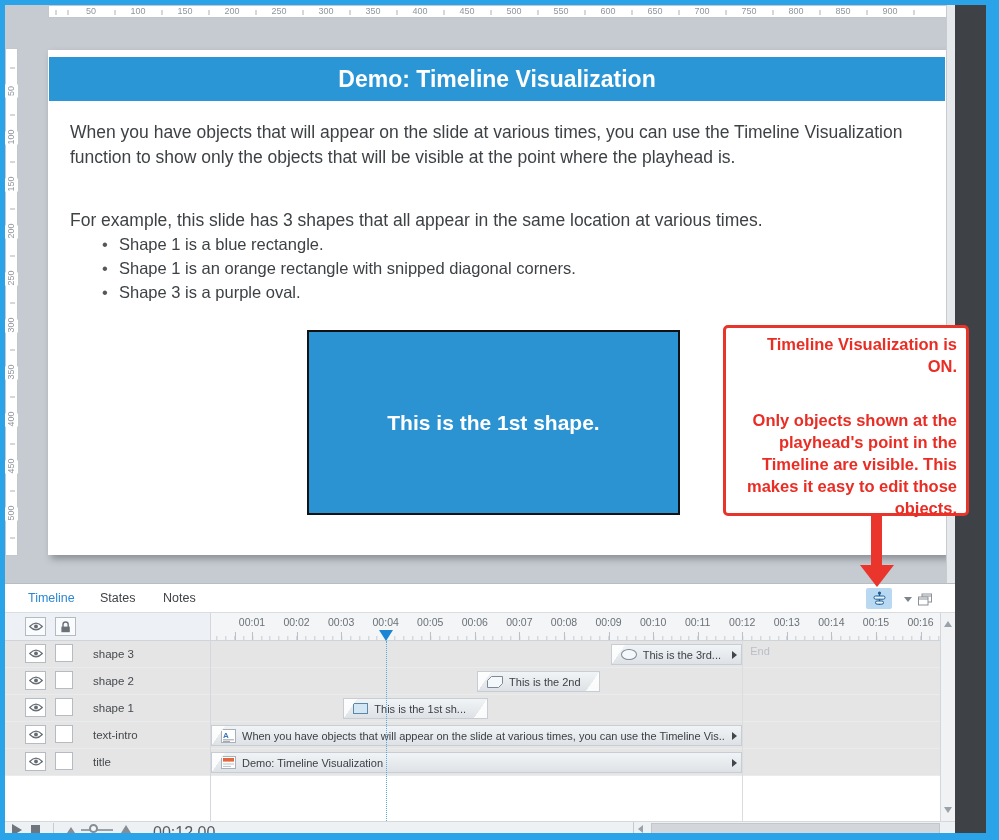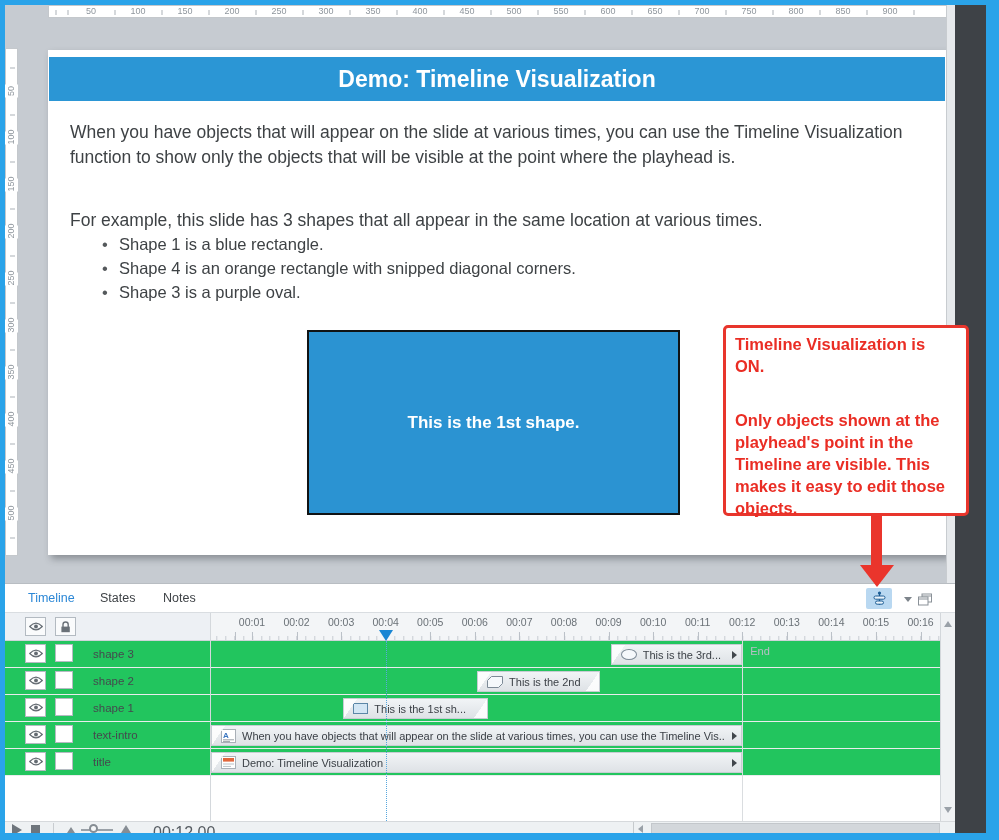--- a/index.html
+++ b/index.html
@@ -33,27 +33,27 @@
   .slide-header{position:absolute;left:1px;right:2px;top:7px;height:44px;background:#2b96d5;
          display:flex;align-items:center;justify-content:center;}
   .slide-title{color:#fff;font-weight:bold;font-size:23px;}
   .p1,.p2{position:absolute;left:22px;width:856px;font-size:17.5px;line-height:25px;color:#3e4245;}
   .p1{top:70px;} .p2{top:158px;}
   .bullets{position:absolute;left:49px;top:182px;width:820px;font-size:16.5px;line-height:24px;color:#3e4245;}
   .bullet{display:flex;}
   .bullet .dot{width:16px;text-align:center;margin-right:6px;color:#55595c;}
   .shape-rect{position:absolute;left:259px;top:280px;width:373px;height:185px;background:#2b93d2;
          border:2px solid #101314;display:flex;align-items:center;justify-content:center;}
-  .shape-rect span{color:#fff;font-weight:bold;font-size:17px;}
+  .shape-rect span{color:#fff;font-weight:bold;font-size:21px;}
 
   
   .callout{position:absolute;left:718px;top:320px;width:246px;height:191px;background:#fff;
          border:3px solid #e8352c;border-radius:5px;padding:5px 9px;color:#ea2d24;
          font-weight:bold;font-size:16.5px;line-height:22px;}
-  .callout p{margin:0;}
+  .callout p{margin:0;text-align:right;}
   .callout p + p{margin-top:32px;}
   .arrow-shaft{position:absolute;left:866px;top:509px;width:11px;height:55px;background:#ea352c;}
   .arrow-head{position:absolute;left:855px;top:560px;width:0;height:0;
          border-left:17px solid transparent;border-right:17px solid transparent;border-top:22px solid #ea352c;}
 
   .stage-scroll{position:absolute;left:941px;top:0;width:9px;height:578px;background:#e6e9ec;
          border-left:1px solid #c8ccd0;}
 
   
   .panel{position:absolute;left:0;top:578px;width:950px;height:250px;background:#fff;border-top:1px solid #b8bdc2;}
@@ -81,21 +81,21 @@
          background:repeating-linear-gradient(to right,#b9bfc6 0 1px,transparent 1px 44.57px);
          background-position-x:41.97px;}
   .vdiv{position:absolute;left:205px;top:0;bottom:12px;width:1px;background:#d4d8dc;}
   .endline{position:absolute;top:28px;bottom:12px;width:1px;background:#dadde0;}
   .end-lbl{position:absolute;top:32px;font-size:11px;color:#b9bfc6;}
   .ph-tri{position:absolute;top:17px;width:0;height:0;
          border-left:7px solid transparent;border-right:7px solid transparent;border-top:11px solid #1a86d4;}
   .ph-line{position:absolute;top:28px;bottom:2px;width:0;border-left:1px dotted #58a7de;}
 
   .rows{position:absolute;left:0;right:15px;top:28px;}
-  .row{position:relative;height:27px;border-bottom:1px solid #e9eced;background:#22c55e;}
+  .row{position:relative;height:27px;border-bottom:1px solid #e9eced;background:#e5e5e5;}
   .r-eye{position:absolute;left:20px;top:3px;width:21px;height:19px;border:1px solid #b5bbc2;background:#fff;
          display:flex;align-items:center;justify-content:center;}
   .r-chk{position:absolute;left:50px;top:3px;width:18px;height:18px;border:1px solid #b5bbc2;background:#fff;}
   .r-name{position:absolute;left:88px;top:0;line-height:26px;font-size:11.5px;color:#45494e;}
   .bar{position:absolute;top:3px;height:21px;border:1px solid #c7cdd3;background:linear-gradient(#f1f4f6,#dee2e6);
        display:flex;align-items:center;gap:6px;padding:0 16px 0 9px;font-size:11px;color:#3c4147;
        white-space:nowrap;overflow:hidden;}
   .bar::before{content:"";position:absolute;left:0;top:0;width:13px;height:100%;
        background:linear-gradient(to bottom right,rgba(255,255,255,.85) 49.5%,transparent 50%);}
   .bar.fade-r::after{content:"";position:absolute;right:0;top:0;width:13px;height:100%;
@@ -176,21 +176,21 @@
     </div>
     <div class="p1">When you have objects that will appear on the slide at various times, you can use the Timeline Visualization function to show only the objects that will be visible at the point where the playhead is.</div>
     <div class="p2">For example, this slide has 3 shapes that all appear in the same location at various times.</div>
     <div class="bullets">
       <div class="bullet">
         <span class="dot">•</span>
         <span>Shape 1 is a blue rectangle.</span>
       </div>
       <div class="bullet">
         <span class="dot">•</span>
-        <span>Shape 4 is an orange rectangle with snipped diagonal corners.</span>
+        <span>Shape 1 is an orange rectangle with snipped diagonal corners.</span>
       </div>
       <div class="bullet">
         <span class="dot">•</span>
         <span>Shape 3 is a purple oval.</span>
       </div>
     </div>
     <div class="shape-rect">
       <span>This is the 1st shape.</span>
     </div>
   </div>

